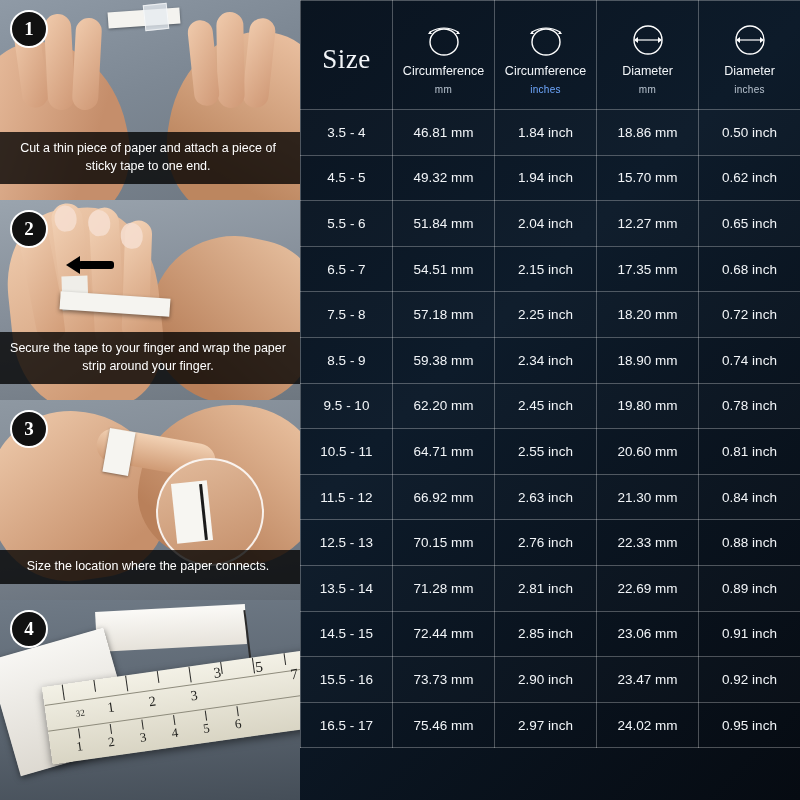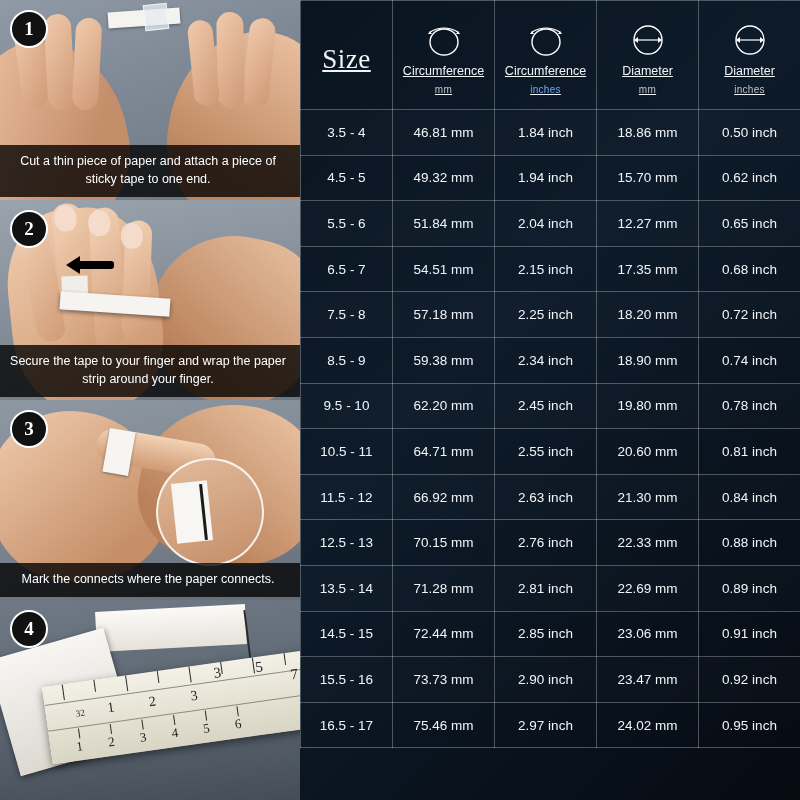--- a/index.html
+++ b/index.html
@@ -54,21 +54,21 @@
     display: flex;
     align-items: center;
     justify-content: center;
     z-index: 5;
     font-family: "Liberation Serif", serif;
   }
   .step-caption {
     position: absolute;
     left: 0;
     right: 0;
-    bottom: 3px;
+    bottom: 16px;
     background: rgba(0,0,0,0.78);
     color: #fff;
     font-size: 12.5px;
     line-height: 1.45;
     text-align: center;
     padding: 7px 12px 9px 8px;
     box-sizing: border-box;
     z-index: 6;
   }
   .step-caption b { font-weight: bold; }
@@ -352,21 +352,20 @@
     font-family: "Liberation Serif", serif;
     letter-spacing: .5px;
   }
   .hdr-inner {
     display: flex;
     flex-direction: column;
     align-items: center;
     justify-content: flex-start;
     gap: 5px;
     padding-top: 8px;
-    text-decoration: underline;
   }
   .hdr-label {
     font-size: 12.5px;
     line-height: 1.1;
   }
   .hdr-unit {
     font-size: 10px;
     color: #b9c4d0;
     letter-spacing: .3px;
   }
@@ -434,21 +433,21 @@
         <div class="s3-handR"></div>
         <div class="s3-finger"></div>
         <div class="s3-band"></div>
         <div class="s3-pen"></div>
         <div class="s3-zoom">
           <div class="s3-zoom-strip"></div>
           <div class="s3-zoom-line"></div>
         </div>
       </div>
       <div class="step-badge">3</div>
-      <div class="step-caption">Mark the connects where the paper connects.</div>
+      <div class="step-caption">Size the location where the paper connects.</div>
     </div>
 
     <div class="step">
       <div class="step-photo s4">
         <div class="s4-bg"></div>
         <div class="s4-paper2">
           <div class="s4-line"></div>
         </div>
         <div class="s4-paper"></div>
         <div class="s4-ruler">

